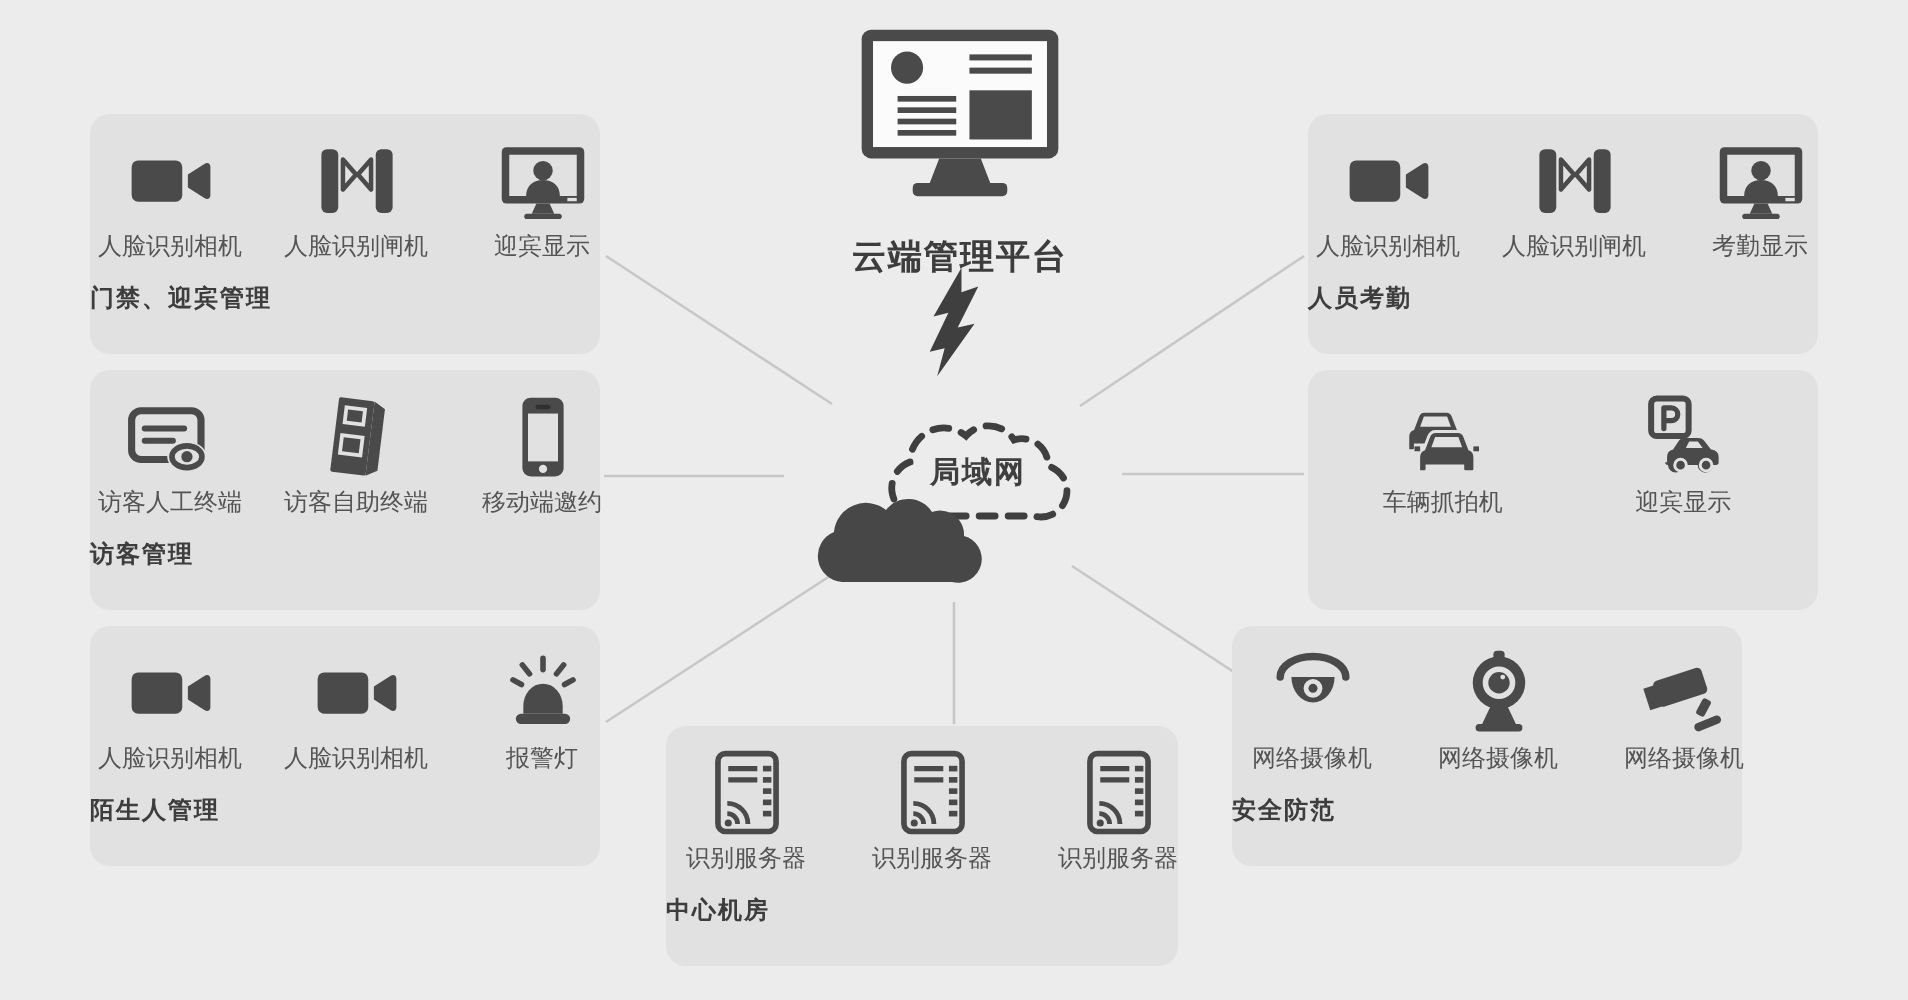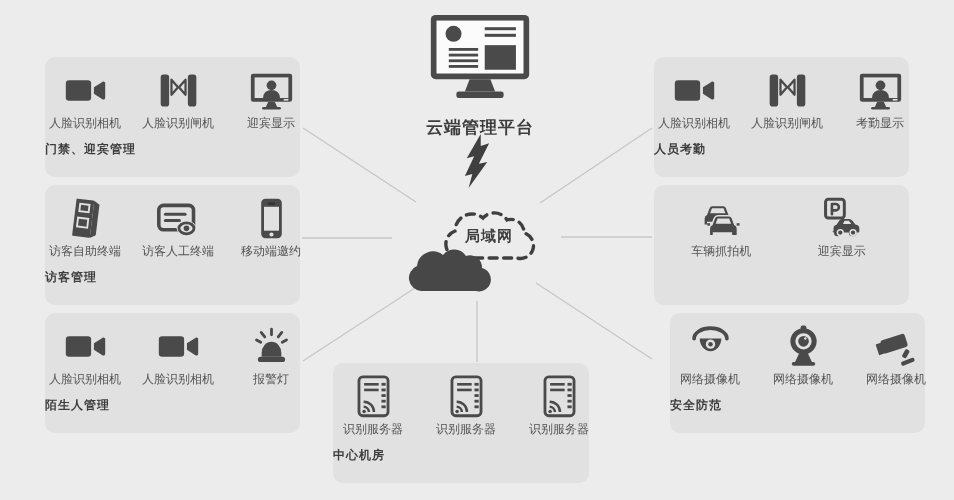--- a/index.html
+++ b/index.html
@@ -14,21 +14,21 @@
   .canvas{
     position:relative;width:954px;height:500px;background:var(--bg);
     overflow:hidden;font-family:"Liberation Sans",sans-serif;
   }
   .lines-layer{position:absolute;left:0;top:0;width:954px;height:500px;}
   .panel{
     position:absolute;width:255px;height:120px;background:var(--panel);
     border-radius:10px;box-sizing:border-box;padding-top:11px;
   }
   .g0{left:45px;top:57px}  .g1{left:45px;top:185px}  .g2{left:45px;top:313px}
-  .g3{left:654px;top:57px} .g4{left:654px;top:185px} .g5{left:670px;top:313px}
+  .g3{left:654px;top:57px} .g4{left:654px;top:185px} .g5{left:616px;top:313px}
   .g6{left:333px;top:363px;width:256px}
   .items{display:flex;justify-content:space-evenly;align-items:flex-start;height:64px;gap:13px;}
   .item{display:flex;flex-direction:column;align-items:center;min-width:80px;}
   .item .ic{width:45px;height:45px;color:var(--icon);display:block;}
   .item .label{margin-top:4px;font-size:12px;line-height:13px;color:var(--label);white-space:nowrap;}
   .panel-title{margin-top:9px;text-align:left;font-size:12px;font-weight:700;color:var(--title);letter-spacing:1px;}
   .cloud-platform{position:absolute;left:377px;top:13px;width:206px;text-align:center;}
   .cloud-platform .ic{width:104px;height:87px;color:var(--icon);display:inline-block;}
   .node-title{margin-top:12px;font-size:17px;font-weight:700;color:var(--title);letter-spacing:1px;}
   .lightning{position:absolute;left:463px;top:133px;width:28px;height:56px;color:#3f3f3f;}
@@ -227,32 +227,32 @@
         <div class="label">迎宾显示</div>
       </div>
     </div>
     <div class="panel-title">门禁、迎宾管理</div>
   </div>
 
   <div class="panel g1">
     <div class="items">
       <div class="item">
         <svg class="ic">
+            <use href="#sym-card-eye"></use>
+          </svg>
+        <div class="label">访客人工终端</div>
+      </div>
+      <div class="item">
+        <svg class="ic">
             <use href="#sym-kiosk"></use>
           </svg>
         <div class="label">访客自助终端</div>
       </div>
       <div class="item">
         <svg class="ic">
-            <use href="#sym-card-eye"></use>
-          </svg>
-        <div class="label">访客人工终端</div>
-      </div>
-      <div class="item">
-        <svg class="ic">
             <use href="#sym-phone"></use>
           </svg>
         <div class="label">移动端邀约</div>
       </div>
     </div>
     <div class="panel-title">访客管理</div>
   </div>
 
   <div class="panel g2">
     <div class="items">

